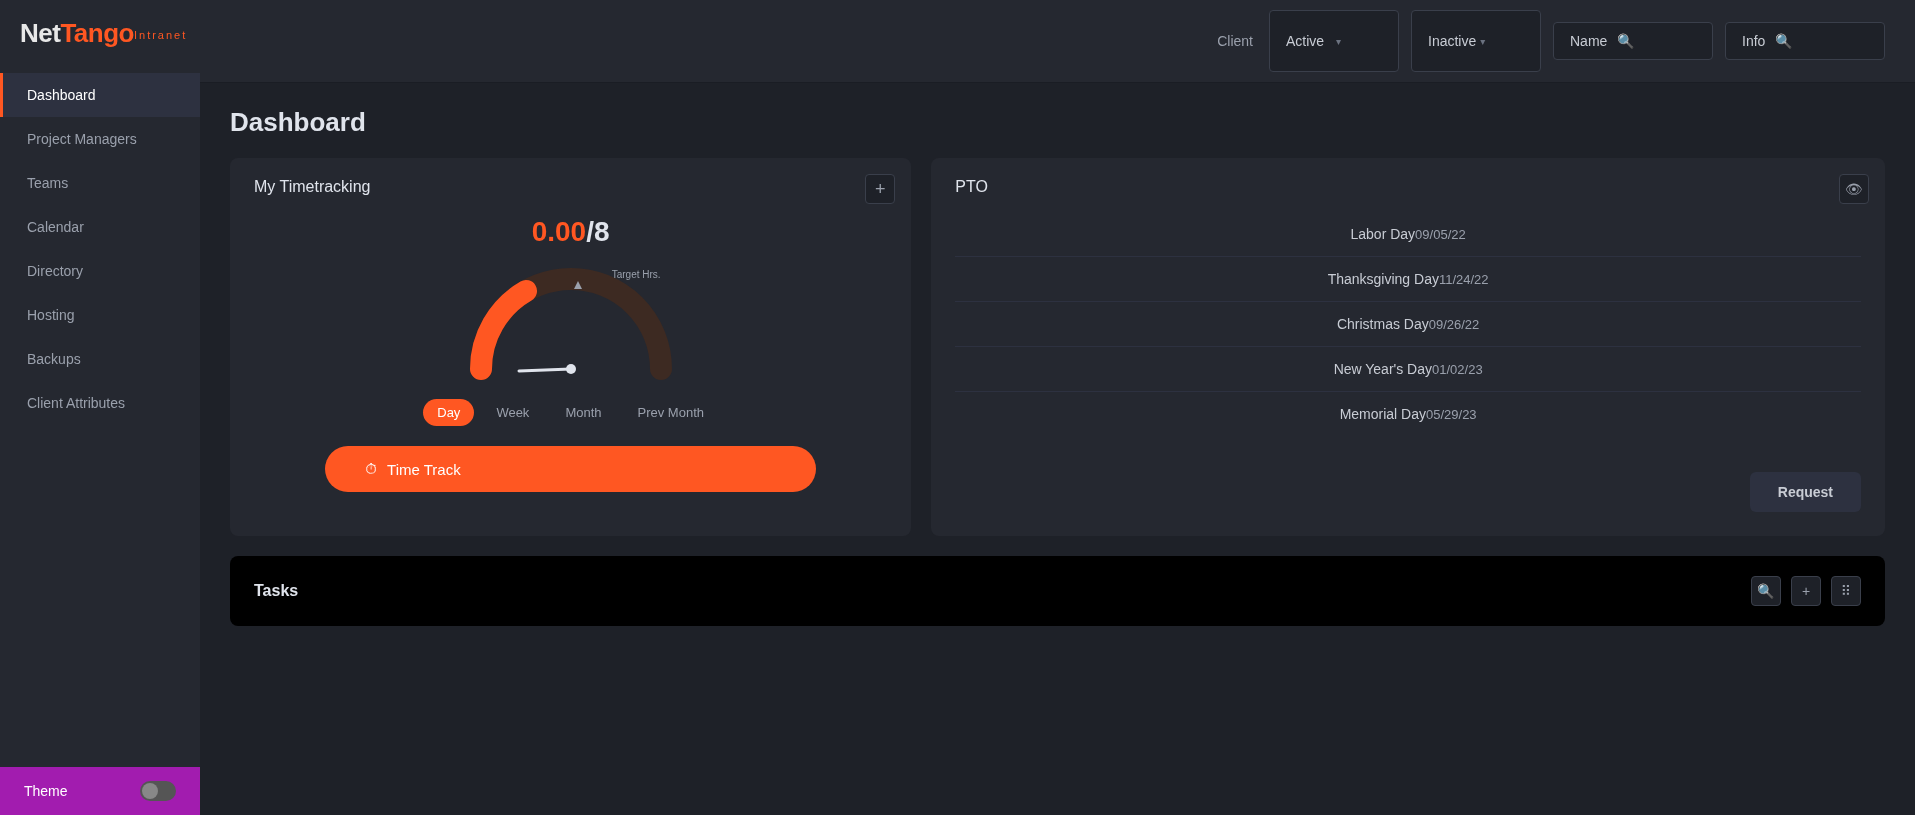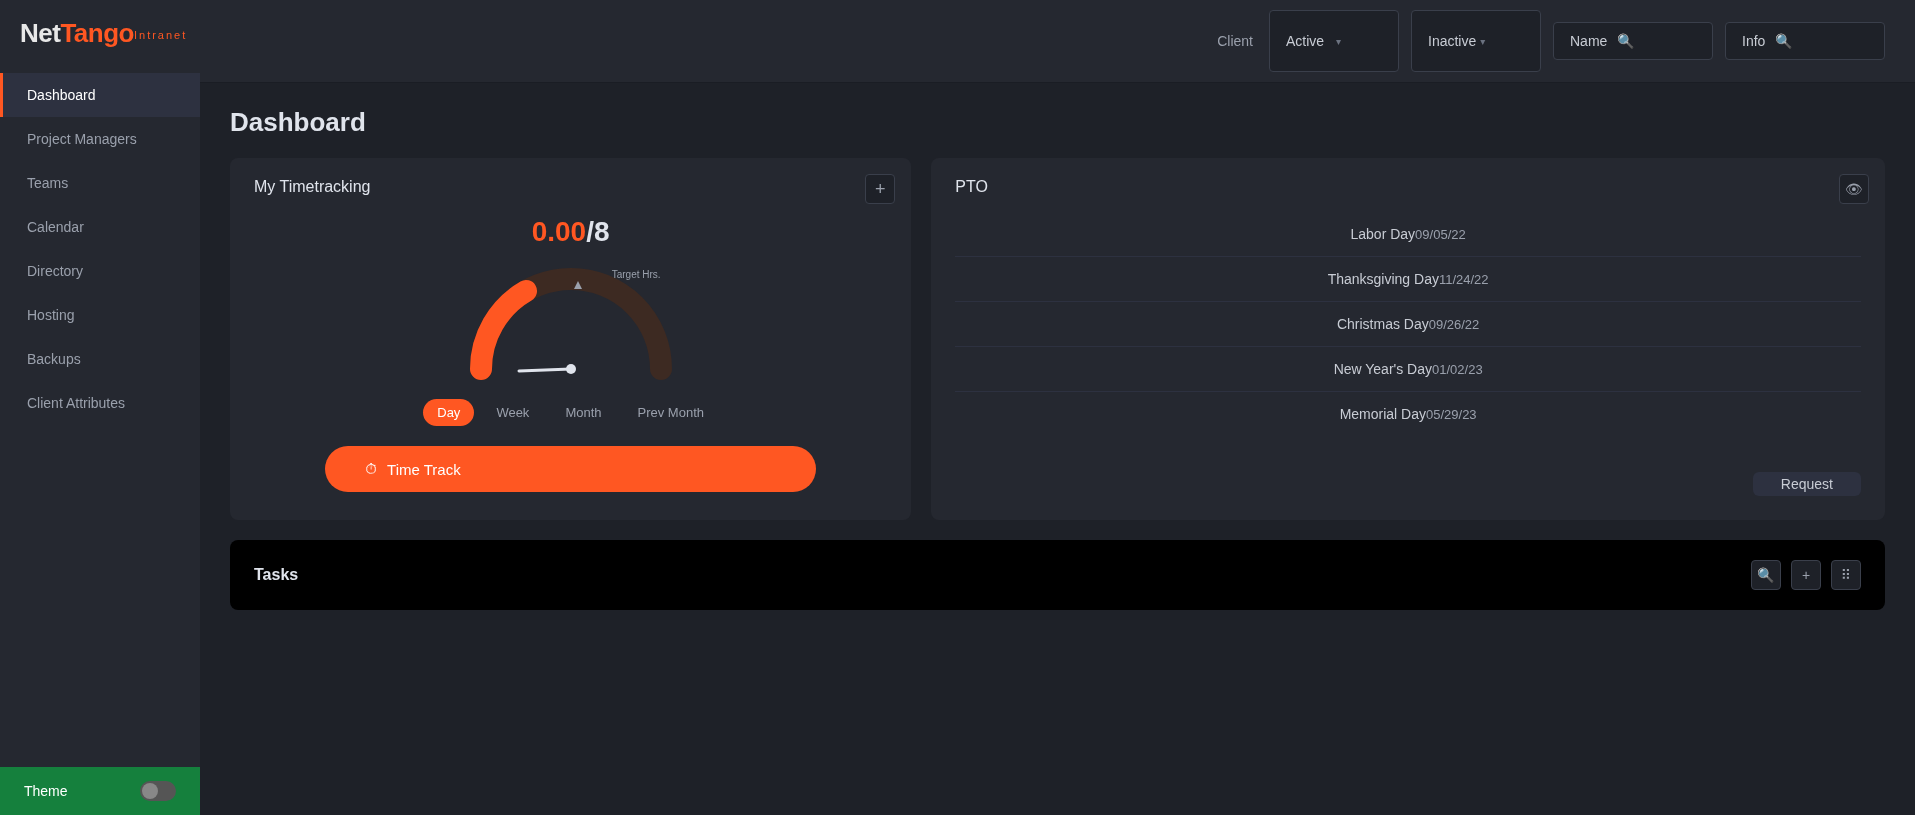--- a/index.html
+++ b/index.html
@@ -57,21 +57,21 @@
 
     .sidebar-bottom {
       margin-top: auto;
     }
 
     .theme-toggle-area {
       padding: 14px 24px;
       display: flex;
       align-items: center;
       justify-content: space-between;
-      background: #15803d;
+      background: #a21caf;
       color: #fff;
       font-size: 14px;
     }
 
     .toggle {
       width: 36px;
       height: 20px;
       background: #555;
       border-radius: 10px;
       position: relative;
@@ -298,24 +298,25 @@
     }
     .pto-row:last-of-type { border-bottom: none; }
     .pto-date { color: #9aa0ac; font-size: 13px; }
 
     .request-btn {
       margin-top: 16px;
       background: #2d3140;
       color: #c8ccd4;
       border: none;
       border-radius: 6px;
-      padding: 4px 28px;
+      padding: 12px 28px;
       font-size: 14px;
       cursor: pointer;
       float: right;
+      font-weight: bold;
     }
 
     
     .tasks-card {
       background: #000000;
       border-radius: 8px;
       padding: 20px 24px;
       position: relative;
     }
 

